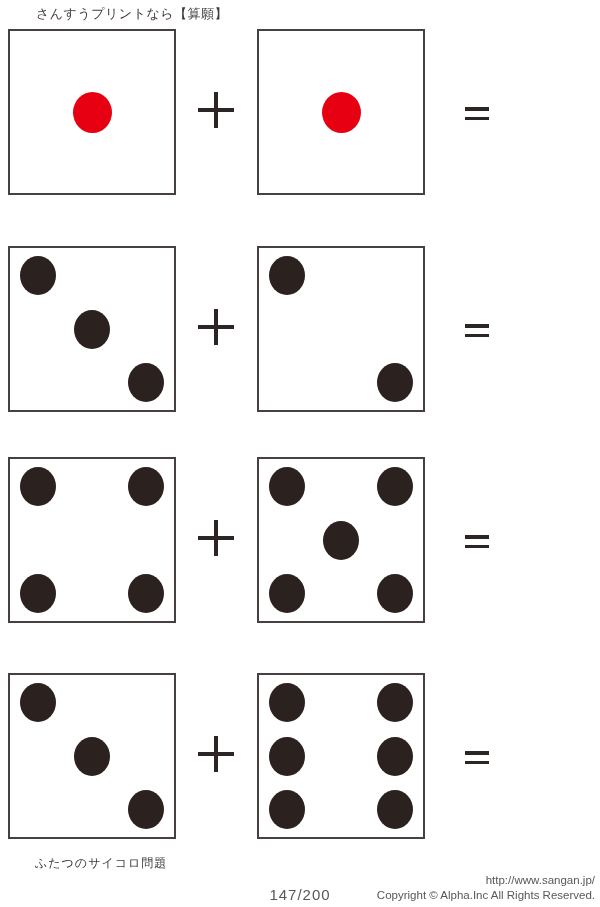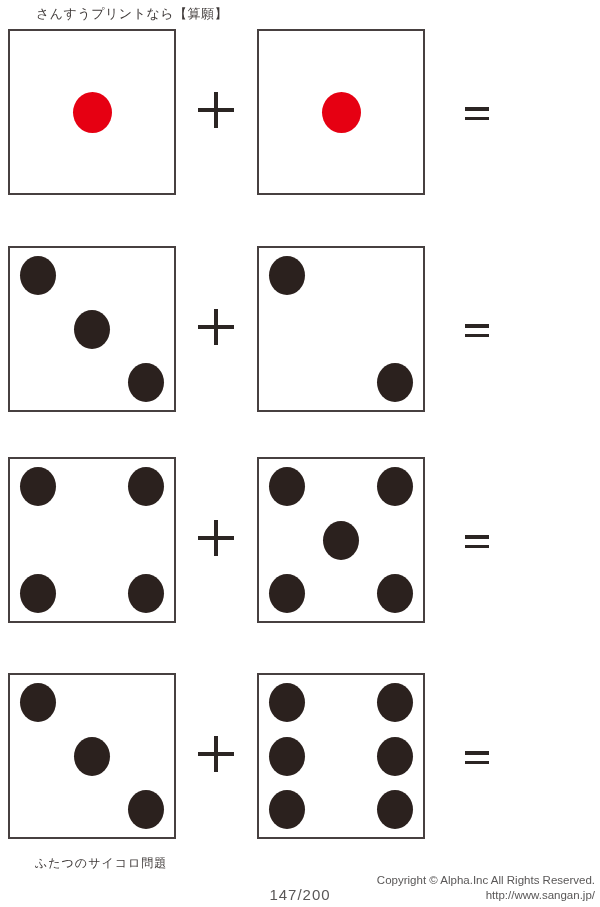--- a/index.html
+++ b/index.html
@@ -186,17 +186,17 @@
         </div>
         <div class="equals-sign" aria-label="=" style="top: 78px;"></div>
       </div>
     </div>
 
   <div class="footer-left">ふたつのサイコロ問題</div>
 
   <div class="footer-center">147/200</div>
 
   <div class="footer-right">
+    <div>http://www.sangan.jp/</div>
     <div>Copyright ©  Alpha.Inc All Rights Reserved.</div>
-    <div>http://www.sangan.jp/</div>
   </div>
 
 </div>
 
 </body></html>

